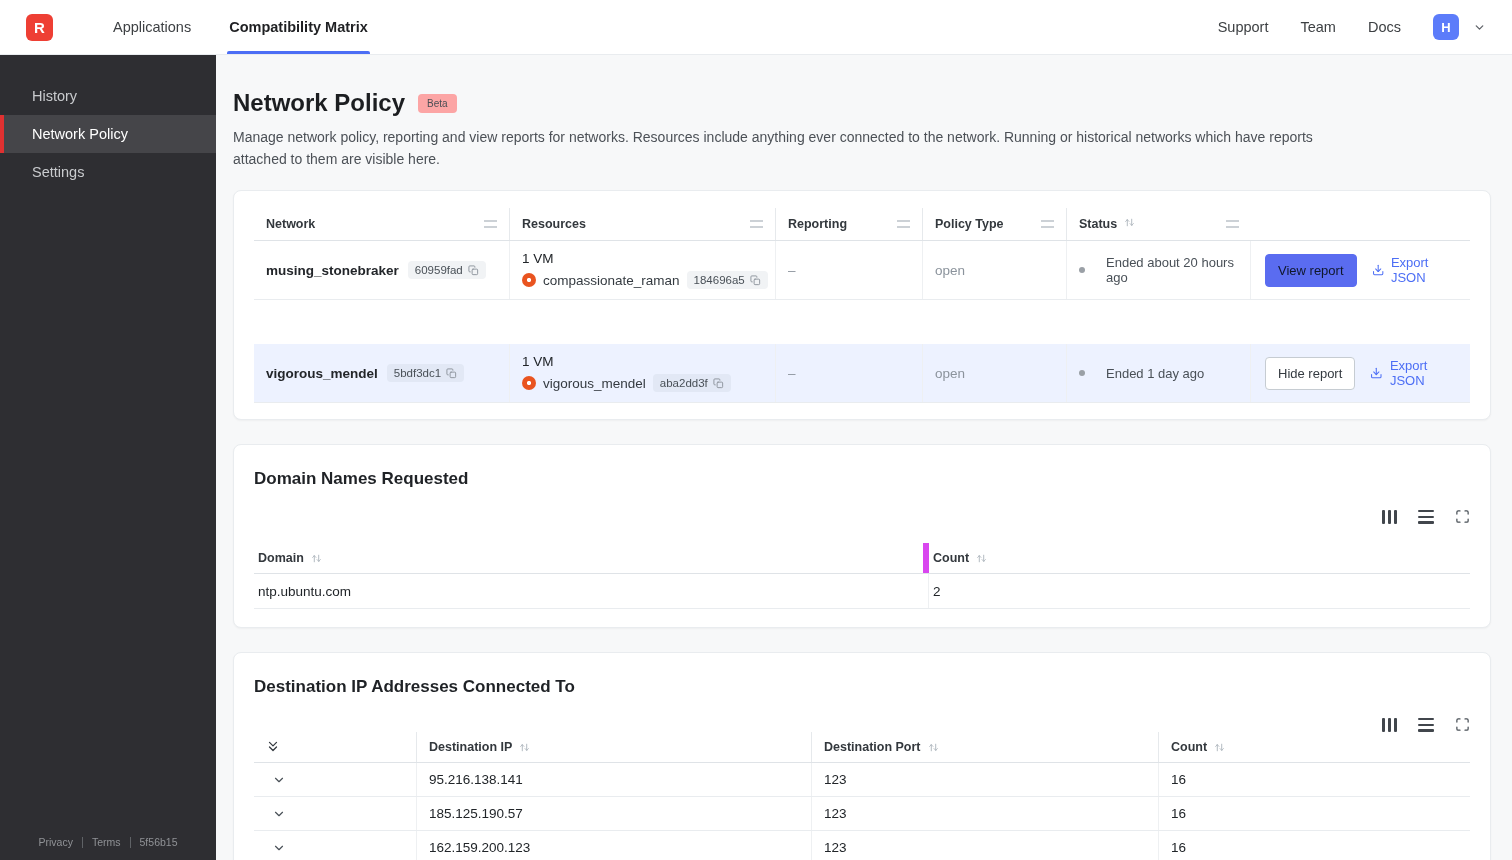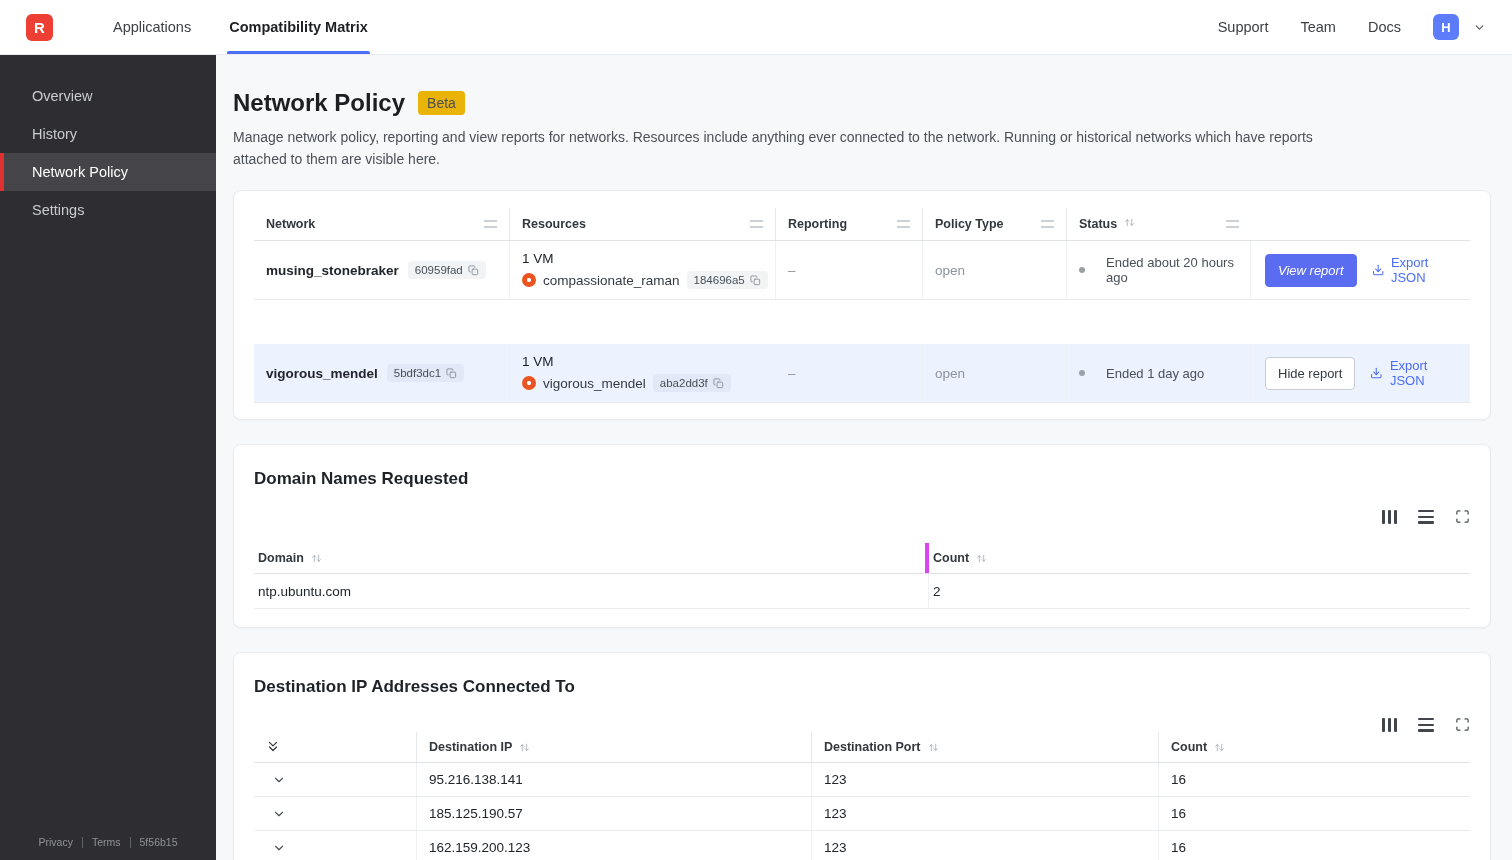--- a/index.html
+++ b/index.html
@@ -74,21 +74,21 @@
   }
   .side-footer .sep { width: 1px; height: 11px; background: #5f6266; }
   .side-footer span { cursor: pointer; }
   .side-footer .build { cursor: default; }
 
   
   .main { flex: 1; padding: 34px 21px 0 17px; overflow: hidden; }
   .page-head { display: flex; align-items: center; gap: 13px; }
   .page-title { font-size: 24px; font-weight: 700; color: #1c1e21; }
   .beta-badge {
-    background: #eab308; color: #4a4f55; font-size: 14px;
+    background: #fca5a5; color: #4a4f55; font-size: 10px;
     padding: 4px 9px; border-radius: 4px;
   }
   .page-desc {
     margin-top: 10px; font-size: 14px; line-height: 1.55;
     color: #4c5157; max-width: 1108px;
   }
 
   .card {
     background: #fff; border: 1px solid #e9ecef; border-radius: 8px;
     box-shadow: 0 1px 2px rgba(0,0,0,0.04);
@@ -153,32 +153,32 @@
   .res-name { color: #343a40; }
   .muted { color: #8b939c; }
   .cell-status { gap: 21px; font-size: 13px; color: #495057; }
   .status-dot { width: 6px; height: 6px; border-radius: 50%; background: #9aa0a6; flex-shrink: 0; }
   .cell-report { gap: 15px; padding-left: 14px; }
   .btn {
     font-family: "Liberation Sans", sans-serif;
     font-size: 13px; border-radius: 4px; padding: 8px 12px; cursor: pointer;
     white-space: nowrap;
   }
-  .btn-primary { background: var(--primary_button, #5c7cfa); color: #ffffff; border: 1px solid var(--primary_button, #5c7cfa); font-style: italic; }
+  .btn-primary { background: var(--primary_button, #5c7cfa); color: #0f172a; border: 1px solid var(--primary_button, #5c7cfa); }
   .btn-secondary { background: #fff; color: #343a40; border: 1px solid #c6ccd2; }
   .export-link {
     display: inline-flex; align-items: center; gap: 7px;
     color: var(--accent, #4c6ef5); font-size: 13px; cursor: pointer;
   }
 
   
   .dt-head, .dt-row { display: grid; grid-template-columns: 675px 1fr; }
   .dt-head { border-bottom: 1px solid #dfe3e7; margin-top: 19px; }
   .dt-row { border-bottom: 1px solid #e9ecef; }
-  .dt-hcell { display: flex; align-items: center; padding: 8px 12px 8px 4px; border-right: 4px solid #d946ef; }
+  .dt-hcell { display: flex; align-items: center; padding: 8px 12px 8px 4px; border-right: 6px solid #d946ef; }
   .dt-hcell:last-child { border-right: none; }
   .dt-cell {
     padding: 9px 12px 9px 4px; font-size: 13.5px; color: #212529;
     border-right: 1px solid #eef0f2; display: flex; align-items: center; min-height: 34px;
   }
   .dt-cell:last-child { border-right: none; }
 
   
   .it-head, .it-row { display: grid; grid-template-columns: 163px 395px 347px 1fr; }
   .it-head { border-bottom: 1px solid #dfe3e7; }
@@ -210,21 +210,20 @@
       <svg width="13" height="13" viewBox="0 0 24 24" fill="none" stroke="#5f6368" stroke-width="2.4" stroke-linecap="round" stroke-linejoin="round">
           <polyline points="6 9 12 15 18 9"></polyline>
         </svg>
     </span>
   </div>
 </div>
 
 <div class="body-row">
 
   <div class="sidebar">
-    <div class="side-item">Overview</div>
     <div class="side-item">History</div>
     <div class="side-item active">Network Policy</div>
     <div class="side-item">Settings</div>
     <div class="side-footer">
       <span>Privacy</span>
       <span class="sep"></span>
       <span>Terms</span>
       <span class="sep"></span>
       <span class="build">5f56b15</span>
     </div>

